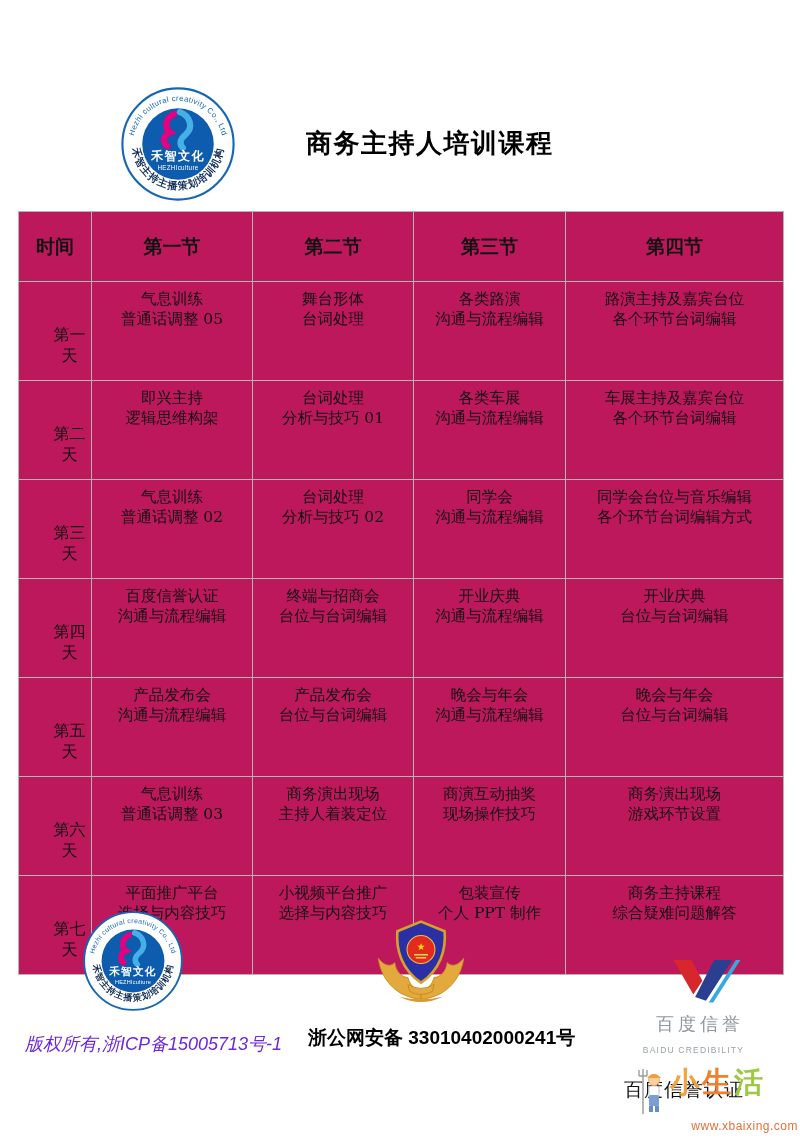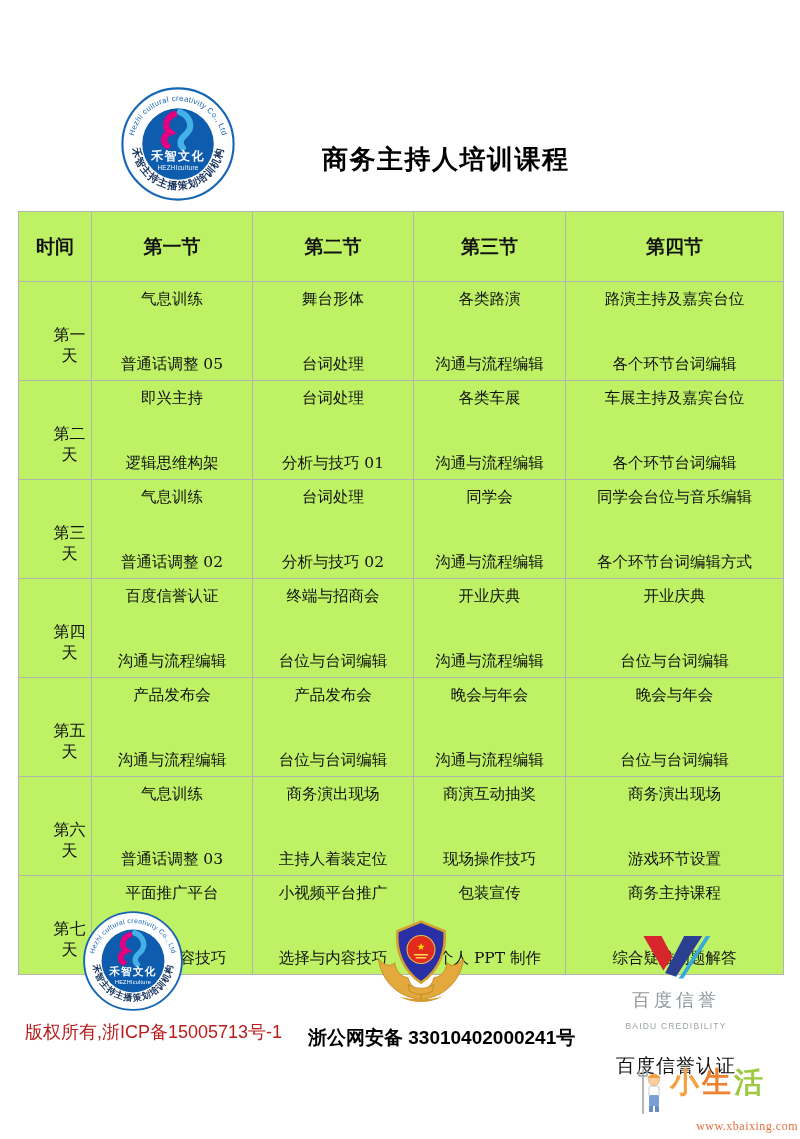--- a/index.html
+++ b/index.html
@@ -2,64 +2,64 @@
 <html><head>
 <meta charset="utf-8">
 <style>
   html,body { margin:0; padding:0; background:#ffffff; }
   .page { position:relative; width:800px; height:1139px; background:#fff;
           font-family:"Liberation Sans", sans-serif; overflow:hidden; }
 
   
   .logo-svg { position:absolute; }
   .logo-header { left:120px; top:86px; width:116px; height:116px; }
-  .page-title { position:absolute; left:306px; top:126px; margin:16px;
+  .page-title { position:absolute; left:306px; top:126px; margin:0;
                 font-family:"DejaVu Serif","Liberation Serif",serif;
                 font-size:26px; font-weight:bold; color:#000; letter-spacing:1.5px; white-space:nowrap; }
 
   
   .arc-top   { font-size:8px;  fill:#1566b5; letter-spacing:.4px; font-family:"Liberation Sans",sans-serif; }
   .arc-bot   { font-size:10.5px; font-weight:bold; fill:#14305a; letter-spacing:1px; font-family:"Liberation Sans",sans-serif; }
   .logo-cn   { font-size:12.5px; font-weight:bold; fill:#fff; letter-spacing:1.5px; text-anchor:middle; }
   .logo-en   { font-size:6.5px; fill:#fff; text-anchor:middle; letter-spacing:.3px; }
 
   
   .schedule { position:absolute; left:18px; top:211px; width:765px;
               border-collapse:collapse; table-layout:fixed;
               font-family:"DejaVu Serif","Liberation Serif",serif; color:#111; }
-  .schedule th, .schedule td { border:1px solid #b4b4b4; padding:0; text-align:center; background:#bef264; }
+  .schedule th, .schedule td { border:1px solid #b4b4b4; padding:0; text-align:center; background:#be185d; }
   .schedule th { height:69px; font-size:19px; font-weight:600; }
   .schedule td { height:85px; }
   td.day { vertical-align:bottom; padding-bottom:13px; font-size:16px;padding-left:29px; }
-  .lines { display:flex; flex-direction:column; justify-content:space-between;
+  .lines { display:flex; flex-direction:column; justify-content:flex-start;
            align-items:center; height:85px; }
   .ln { font-size:15.5px; line-height:20px; white-space:nowrap; }
 
   
   .footer-left  { position:absolute; left:25px;  top:910px; width:215px; text-align:center; }
   .logo-footer  { width:102px; height:102px; display:inline-block; }
-  .copyright    { margin-top:4px; font-size:18px; color:#b91c1c; white-space:nowrap; }
+  .copyright    { margin-top:16px; font-size:18px; color:#6d28d9; white-space:nowrap;font-style:italic; }
 
   .footer-mid   { position:absolute; left:308px; top:913px; width:226px; text-align:center; }
   .badge-svg    { width:96px; height:94px; display:inline-block; }
   .police-record{ margin-top:14px; font-size:19px; font-weight:bold; color:#000; white-space:nowrap;text-align:right; }
 
-  .footer-right { position:absolute; left:608px; top:928px; width:136px; text-align:center; }
+  .footer-right { position:absolute; left:608px; top:952px; width:136px; text-align:right; }
   .baidu-v      { width:76px; height:54px; display:inline-block; }
   .baidu-brand  { font-size:18px; color:#8f979b; letter-spacing:4px; margin-top:2px; white-space:nowrap; }
   .baidu-brand-en { font-size:8.5px; color:#9aa2a6; letter-spacing:1.2px; margin-top:9px; white-space:nowrap; }
   .baidu-cert   { font-size:19px; color:#111; margin-top:22px; letter-spacing:1px; white-space:nowrap; }
 
   
   .watermark { position:absolute; left:636px; top:1068px; width:162px; }
   .wm-row  { display:flex; }
   .wm-name { font-size:29px; font-weight:bold; line-height:1;
              font-family:"DejaVu Sans",sans-serif; letter-spacing:3px; margin-left:4px; }
   .wm-c0 { color:#f6a13f; } .wm-c1 { color:#ef8030; } .wm-c2 { color:#9cc93d; }
-  .wm-url { font-family:Liberation Serif, serif; font-size:12px; color:#e2713b;
+  .wm-url { font-family:Liberation Sans, sans-serif; font-size:12px; color:#e2713b;
             text-align:right; margin-top:1px; letter-spacing:.5px; }
 </style>
 </head>
 <body>
 
 <div class="page">
 
   <svg class="logo-svg logo-header" viewBox="0 0 120 120">
     <defs>
       <path id="arc-top-1" d="M 14.2,51.8 A 47,47 0 0 1 105.8,51.8"></path>

